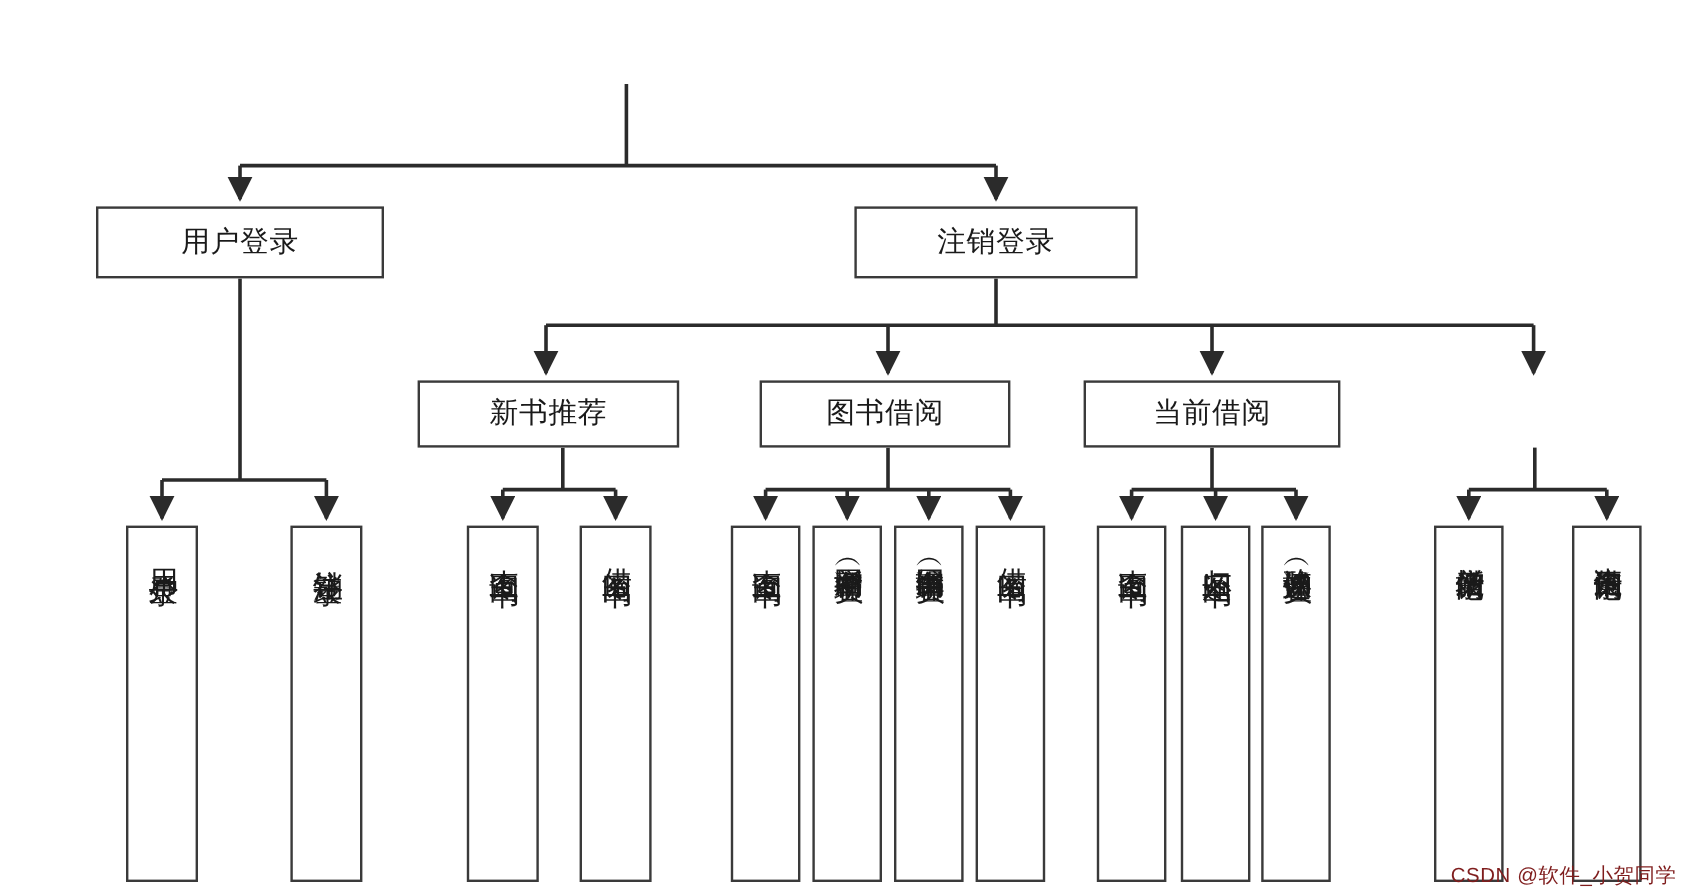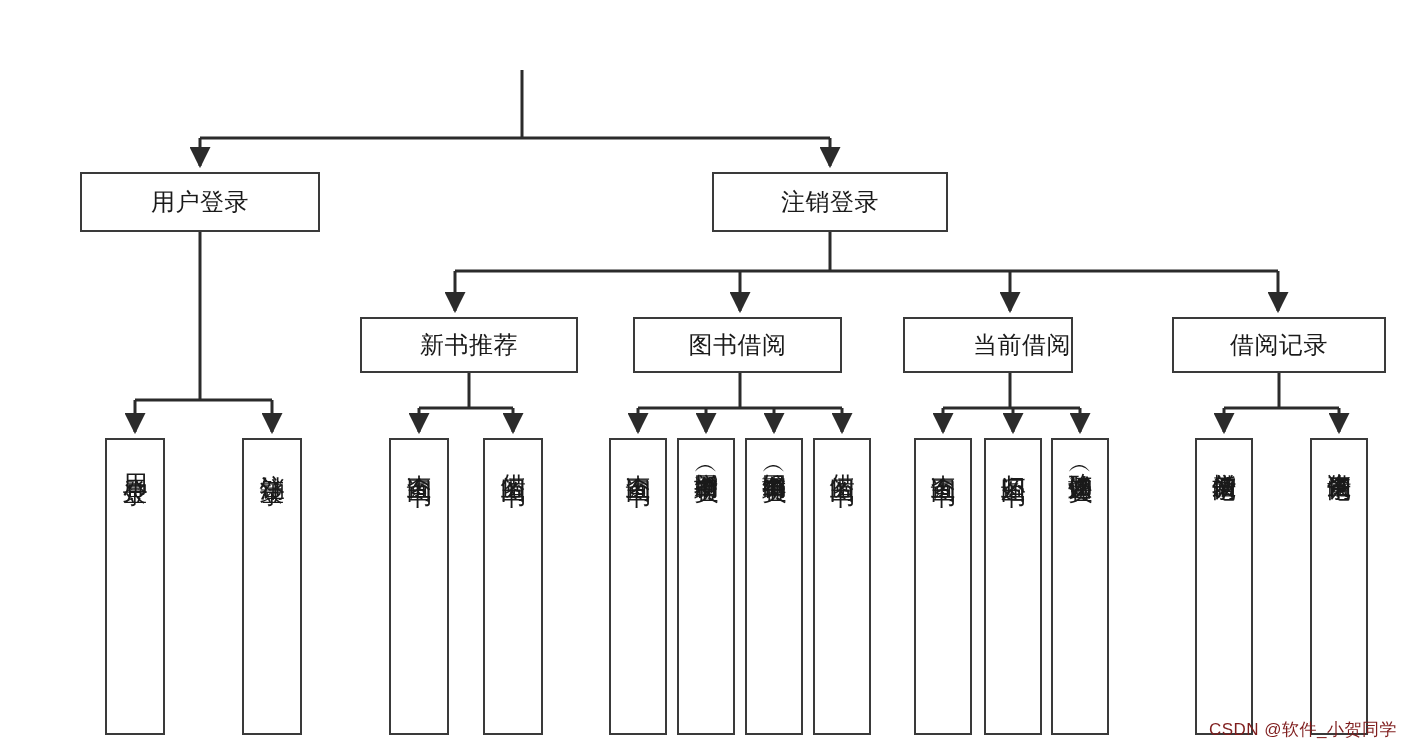--- a/index.html
+++ b/index.html
@@ -125,31 +125,28 @@
   </svg>
 
 
   <div class="node level2" style="left:80px; top:172px; width:240px; height:60px;">
     <span class="label">用户登录</span>
   </div>
   <div class="node level2" style="left:712px; top:172px; width:236px; height:60px;">
     <span class="label">注销登录</span>
   </div>
 
-  <div class="node level3" style="left:360px; top:317px; width:218px; height:56px;">
+  <div class="node level3" style="left:348px; top:317px; width:218px; height:56px;">
     <span class="label">新书推荐</span>
   </div>
   <div class="node level3" style="left:633px; top:317px; width:209px; height:56px;">
     <span class="label">图书借阅</span>
   </div>
-  <div class="node level3" style="left:903px; top:317px; width:170px; height:56px;justify-content:flex-end;">
+  <div class="node level3" style="left:903px; top:317px; width:214px; height:56px;">
     <span class="label">当前借阅</span>
-  </div>
-  <div class="node level3" style="left:1172px; top:317px; width:214px; height:56px;">
-    <span class="label">借阅记录</span>
   </div>
 
   <div class="node leaf" style="left:105px; top:438px; width:60px; height:297px;">
     <span class="label">用户登录</span>
   </div>
   <div class="node leaf" style="left:242px; top:438px; width:60px; height:297px;">
     <span class="label">注销登录</span>
   </div>
   <div class="node leaf" style="left:389px; top:438px; width:60px; height:297px;">
     <span class="label">查询图书</span>

